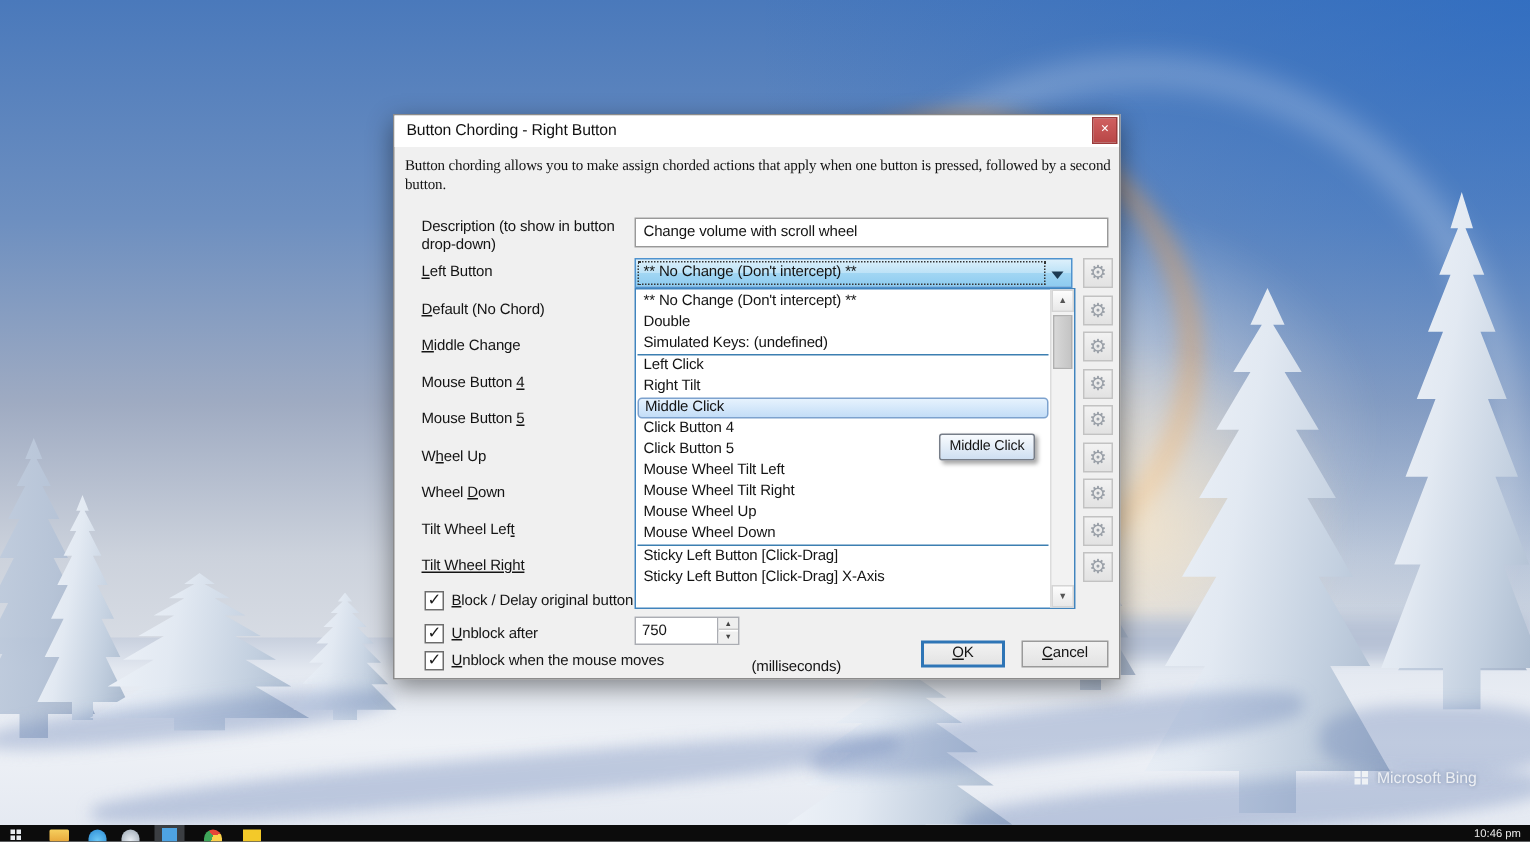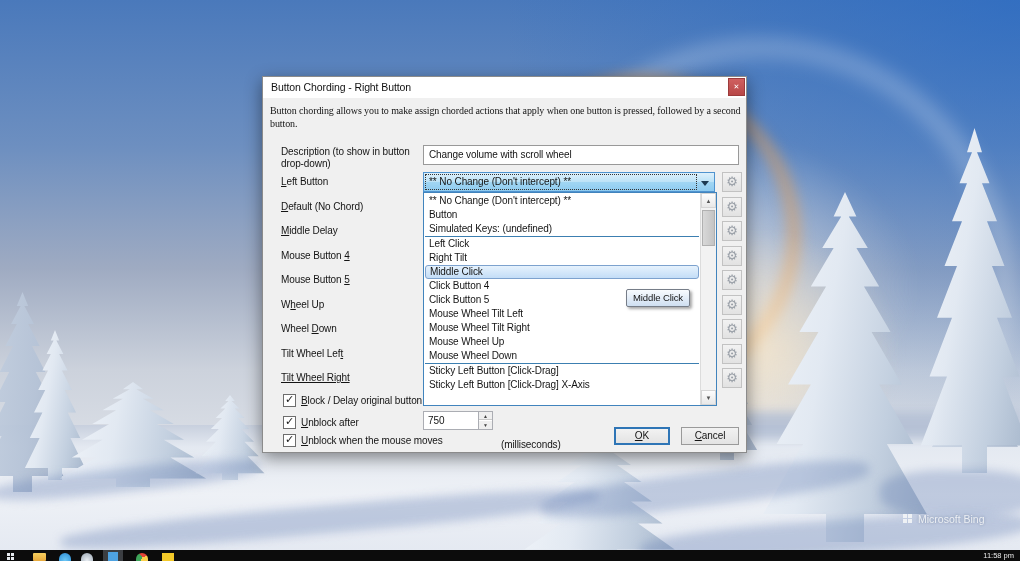--- a/index.html
+++ b/index.html
@@ -167,21 +167,21 @@
 
     <div class="intro">Button chording allows you to make assign chorded actions that apply when one button is pressed, followed by a second button.</div>
 
     <div class="fld-label" style="left:18px; top:69px; width:140px; white-space:normal; line-height:12px;">Description (to show in button drop-down)</div>
     <div class="txt-input">
       <span>Change volume with scroll wheel</span>
     </div>
 
     <div class="fld-label" style="left:18px; top:99px;"><span></span><span class="u">L</span><span>eft Button</span></div>
     <div class="fld-label" style="left:18px; top:124px;"><span></span><span class="u">D</span><span>efault (No Chord)</span></div>
-    <div class="fld-label" style="left:18px; top:148px;"><span></span><span class="u">M</span><span>iddle Delay</span></div>
+    <div class="fld-label" style="left:18px; top:148px;"><span></span><span class="u">M</span><span>iddle Change</span></div>
     <div class="fld-label" style="left:18px; top:173px;"><span>Mouse Button </span><span class="u">4</span><span></span></div>
     <div class="fld-label" style="left:18px; top:197px;"><span>Mouse Button </span><span class="u">5</span><span></span></div>
     <div class="fld-label" style="left:18px; top:222px;"><span>W</span><span class="u">h</span><span>eel Up</span></div>
     <div class="fld-label" style="left:18px; top:246px;"><span>Wheel </span><span class="u">D</span><span>own</span></div>
     <div class="fld-label" style="left:18px; top:271px;"><span>Tilt Wheel Lef</span><span class="u">t</span><span></span></div>
     <div class="fld-label" style="left:18px; top:295px;text-decoration:underline;"><span>Tilt Wheel Right</span><span class="u"></span><span></span></div>
 
     <div class="combo">
       <span>** No Change (Don't intercept) **</span>
       <div class="focus"></div>
@@ -225,21 +225,21 @@
       </div>
     </div>
     <div class="ms-units">(milliseconds)</div>
 
     <div class="btn btn-ok"><span class="u">O</span><span>K</span></div>
     <div class="btn btn-cancel"><span class="u">C</span><span>ancel</span></div>
 
     <div class="droplist">
       <div class="dl-items">
         <div class="dl-item">** No Change (Don't intercept) **</div>
-        <div class="dl-item">Button</div>
+        <div class="dl-item">Double</div>
         <div class="dl-item">Simulated Keys: (undefined)</div>
         <div class="dl-sep"></div>
         <div class="dl-item">Left Click</div>
         <div class="dl-item">Right Tilt</div>
         <div class="dl-item sel">Middle Click</div>
         <div class="dl-item">Click Button 4</div>
         <div class="dl-item">Click Button 5</div>
         <div class="dl-item">Mouse Wheel Tilt Left</div>
         <div class="dl-item">Mouse Wheel Tilt Right</div>
         <div class="dl-item">Mouse Wheel Up</div>
@@ -266,16 +266,16 @@
         <i></i>
       </div>
     <div class="tb-ic tb-folder"></div>
     <div class="tb-ic tb-edge"></div>
     <div class="tb-ic tb-sphere"></div>
     <div class="tb-ic tb-tile">
         <i></i>
       </div>
     <div class="tb-ic tb-chrome"></div>
     <div class="tb-ic tb-yellow"></div>
-    <div class="tb-clock">11:58 pm</div>
+    <div class="tb-clock">10:46 pm</div>
   </div>
 
 </div>
 
 </body></html>

